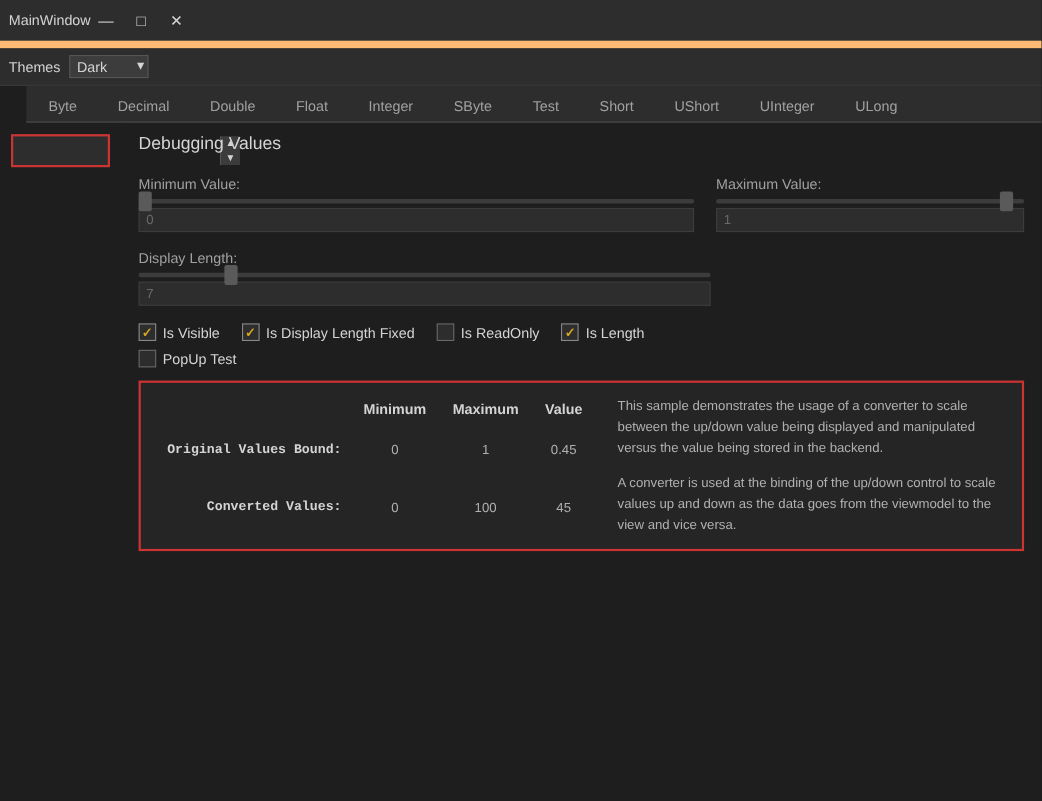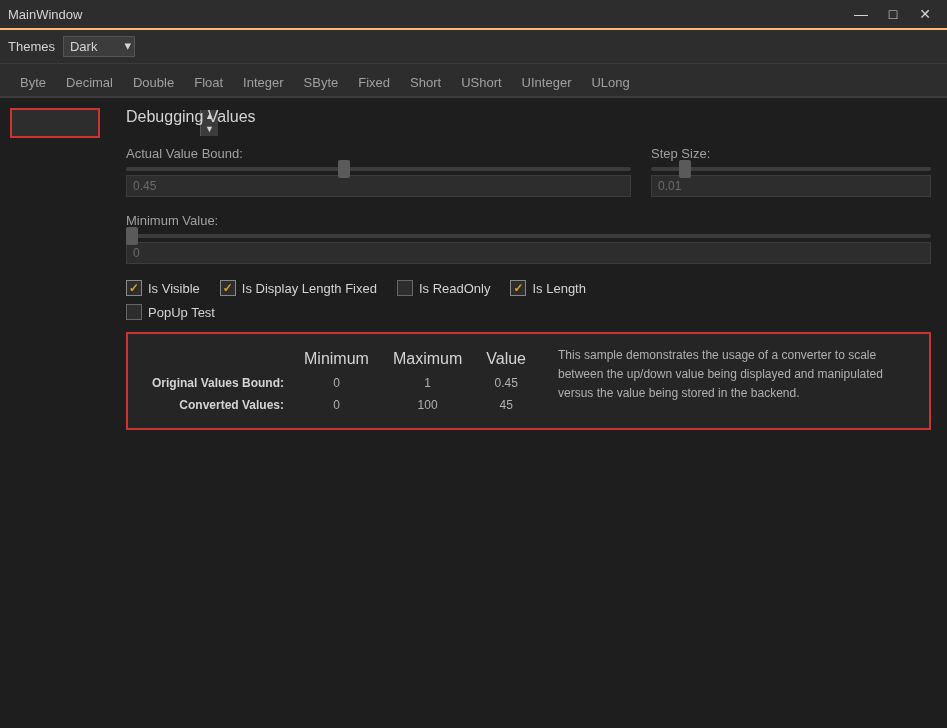--- a/index.html
+++ b/index.html
@@ -10,24 +10,24 @@
       font-size: 13px;
       width: 947px;
       height: 728px;
       overflow: hidden;
     }
 
     .title-bar {
       background: #2d2d2d;
       display: flex;
       align-items: center;
-      justify-content: space-between;
+      justify-content: flex-start;
       padding: 4px 8px;
-      height: 30px;
-      border-bottom: 2px solid #fdba74;
+      height: 44px;
+      border-bottom: 7px solid #fdba74;
     }
     .title-bar-title {
       color: #d4d4d4;
       font-size: 13px;
     }
     .title-bar-controls {
       display: flex;
       gap: 4px;
     }
     .title-btn {
@@ -75,23 +75,24 @@
       top: 2px;
       pointer-events: none;
       color: #d4d4d4;
     }
 
     .tabs-bar {
       background: #2d2d2d;
       display: flex;
       align-items: flex-end;
       padding: 0 10px;
-      gap: 0;
+      gap: 17px;
       border-bottom: 2px solid #3c3c3c;
       height: 34px;
+      margin-left: 24px;
     }
     .tab {
       color: #a0a0a0;
       padding: 6px 10px;
       cursor: pointer;
       font-size: 13px;
       border-bottom: 2px solid transparent;
       margin-bottom: -2px;
       white-space: nowrap;
     }
@@ -246,36 +247,37 @@
       display: flex;
       gap: 20px;
     }
 
     .data-table {
       flex: 0 0 auto;
       border-collapse: collapse;
     }
     .data-table th {
       color: #d4d4d4;
-      font-weight: normal;
+      font-weight: bold;
       text-align: center;
       padding: 4px 12px;
-      font-size: 16px;
+      font-size: 13px;
     }
     .data-table td {
       text-align: center;
       padding: 4px 12px;
       font-size: 12px;
       color: #b0b0b0;
     }
     .data-table .row-label {
       text-align: right;
       font-weight: bold;
       color: #d4d4d4;
       padding-right: 8px;
+      font-family: Liberation Mono, monospace;
     }
 
     .description-text {
       flex: 1;
       color: #b0b0b0;
       font-size: 12px;
       line-height: 1.6;
     }
     .description-text p {
       margin-bottom: 12px;
@@ -301,21 +303,21 @@
   </div>
 </div>
 
 <div class="tabs-bar">
   <div class="tab">Byte</div>
   <div class="tab">Decimal</div>
   <div class="tab">Double</div>
   <div class="tab">Float</div>
   <div class="tab">Integer</div>
   <div class="tab">SByte</div>
-  <div class="tab">Fixed</div>
+  <div class="tab">Test</div>
   <div class="tab">Short</div>
   <div class="tab">UShort</div>
   <div class="tab">UInteger</div>
   <div class="tab">ULong</div>
 </div>
 
 <div class="main-content">
 
   <div class="spinner-panel">
     <div class="spinner-control">
@@ -324,47 +326,47 @@
         <button class="spinner-btn">▲</button>
         <button class="spinner-btn">▼</button>
       </div>
     </div>
   </div>
 
   <div class="right-panel">
 
     <div class="section-title">Debugging Values</div>
 
-    <div class="debug-row">
-      <div class="debug-field">
-        <div class="field-label">Actual Value Bound:</div>
-        <div class="slider-track">
-          <div class="slider-thumb" style="left: 42%;"></div>
-        </div>
-        <div class="field-value-box">0.45</div>
-      </div>
-      <div class="debug-field half">
-        <div class="field-label">Step Size:</div>
-        <div class="slider-track">
-          <div class="slider-thumb" style="left: 10%;"></div>
-        </div>
-        <div class="field-value-box">0.01</div>
-      </div>
-    </div>
 
     <div class="debug-row">
       <div class="debug-field">
         <div class="field-label">Minimum Value:</div>
         <div class="slider-track">
           <div class="slider-thumb" style="left: 0%;"></div>
         </div>
         <div class="field-value-box">0</div>
       </div>
-    </div>
-
+      <div class="debug-field half">
+        <div class="field-label">Maximum Value:</div>
+        <div class="slider-track">
+          <div class="slider-thumb" style="left: 92%;"></div>
+        </div>
+        <div class="field-value-box">1</div>
+      </div>
+    </div>
+
+    <div class="debug-row">
+      <div class="debug-field" style="max-width: 520px;">
+        <div class="field-label">Display Length:</div>
+        <div class="slider-track">
+          <div class="slider-thumb" style="left: 15%;"></div>
+        </div>
+        <div class="field-value-box">7</div>
+      </div>
+    </div>
 
     <div class="checkboxes-row">
       <div class="checkbox-item">
         <div class="checkbox-box checked">
           <span class="checkbox-check">✓</span>
         </div>
         <span>Is Visible</span>
       </div>
       <div class="checkbox-item">
         <div class="checkbox-box checked">
@@ -412,17 +414,18 @@
             <td class="row-label">Converted Values:</td>
             <td>0</td>
             <td>100</td>
             <td>45</td>
           </tr>
         </tbody>
       </table>
 
       <div class="description-text">
         <p>This sample demonstrates the usage of a converter to scale between the up/down value being displayed and manipulated versus the value being stored in the backend.</p>
+        <p>A converter is used at the binding of the up/down control to scale values up and down as the data goes from the viewmodel to the view and vice versa.</p>
       </div>
     </div>
 
   </div>
 </div>
 
 </body></html>

